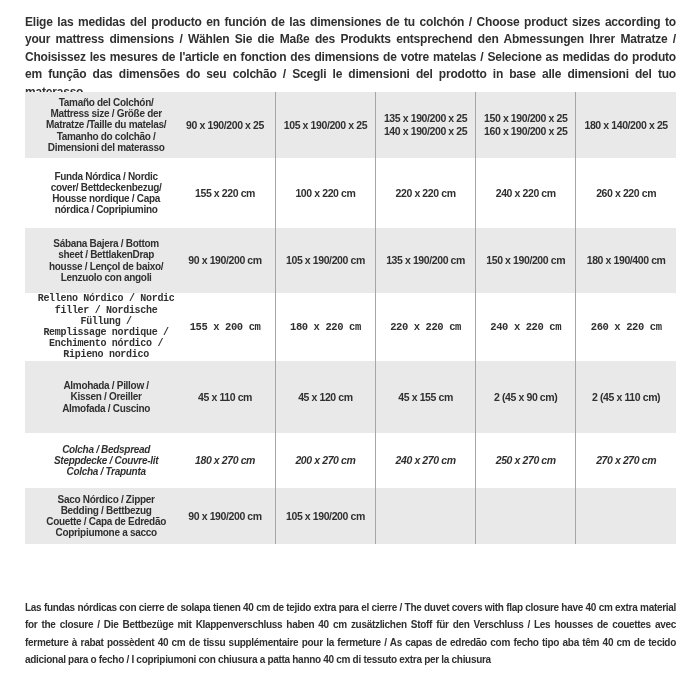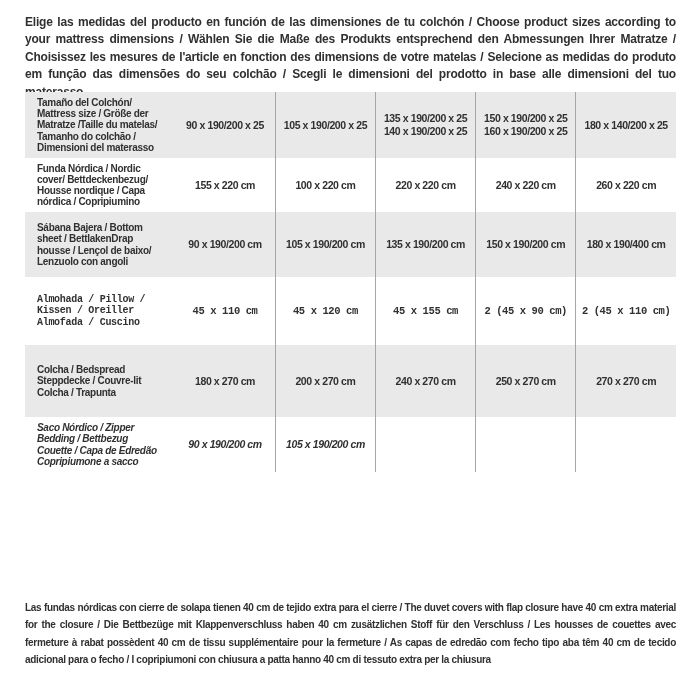--- a/index.html
+++ b/index.html
@@ -30,37 +30,37 @@
     position:absolute;
     top:92px;left:25px;
     width:651px;
     border-collapse:collapse;
     table-layout:fixed;
   }
   col.c-label{width:150px;}
   col.c-val{width:100px;}
   tbody tr:nth-child(odd){background:var(--shade);}
   tbody tr:nth-child(1){height:66px;}
-  tbody tr:nth-child(2){height:54px;}
+  tbody tr:nth-child(2){height:70px;}
   tbody tr:nth-child(3){height:65px;}
   tbody tr:nth-child(4){height:68px;font-family:Liberation Mono, monospace;}
   tbody tr:nth-child(5){height:72px;}
   tbody tr:nth-child(6){height:55px;font-style:italic;}
   tbody tr:nth-child(7){height:56px;}
   tbody tr:nth-child(8){height:58px;}
   td{
     vertical-align:middle;
     white-space:pre-line;
   }
   td.label-cell{
     padding-left:12px;
     font-size:10px;
     line-height:11.2px;
     letter-spacing:-0.3px;
-    text-align:left;
+    text-align:center;
   }
   td.value-cell{
     font-size:10.5px;
     line-height:13px;
     letter-spacing:-0.4px;
     text-align:center;
   }
   td.divided{border-left:1px solid var(--divider);}
   .footnote{
     position:absolute;
@@ -116,20 +116,32 @@
 sheet / BettlakenDrap
 housse / Lençol de baixo/
 Lenzuolo con angoli</td>
         <td class="value-cell">90 x 190/200 cm</td>
         <td class="value-cell divided">105 x 190/200 cm</td>
         <td class="value-cell divided">135 x 190/200 cm</td>
         <td class="value-cell divided">150 x 190/200 cm</td>
         <td class="value-cell divided">180 x 190/400 cm</td>
       </tr>
       <tr>
+        <td class="label-cell">Relleno Nórdico / Nordic
+filler / Nordische Füllung /
+Remplissage nordique /
+Enchimento nórdico /
+Ripieno nordico</td>
+        <td class="value-cell">155 x 200 cm</td>
+        <td class="value-cell divided">180 x 220 cm</td>
+        <td class="value-cell divided">220 x 220 cm</td>
+        <td class="value-cell divided">240 x 220 cm</td>
+        <td class="value-cell divided">260 x 220 cm</td>
+      </tr>
+      <tr>
         <td class="label-cell">Almohada  / Pillow /
 Kissen / Oreiller
 Almofada / Cuscino</td>
         <td class="value-cell">45 x 110 cm</td>
         <td class="value-cell divided">45 x 120 cm</td>
         <td class="value-cell divided">45 x 155 cm</td>
         <td class="value-cell divided">2 (45 x 90 cm)</td>
         <td class="value-cell divided">2 (45 x 110 cm)</td>
       </tr>
       <tr>

